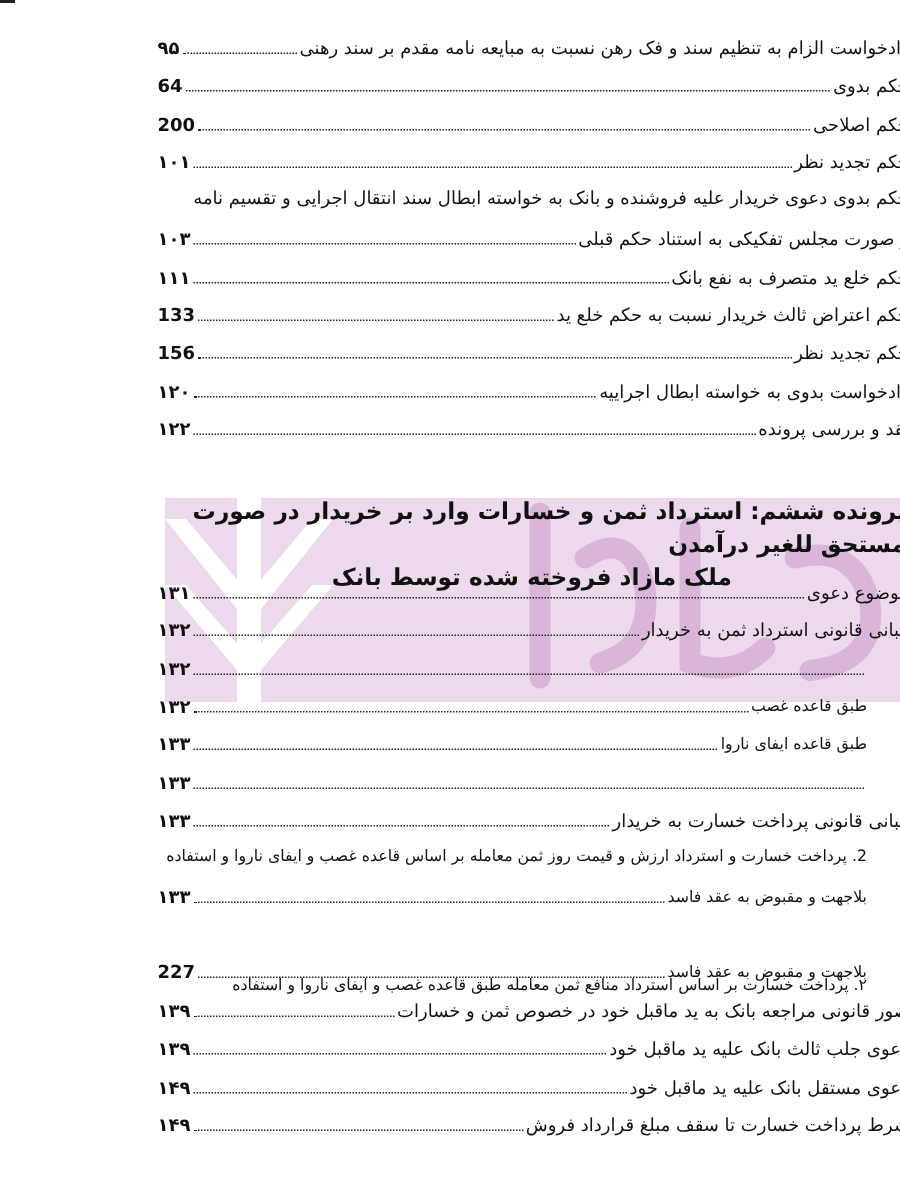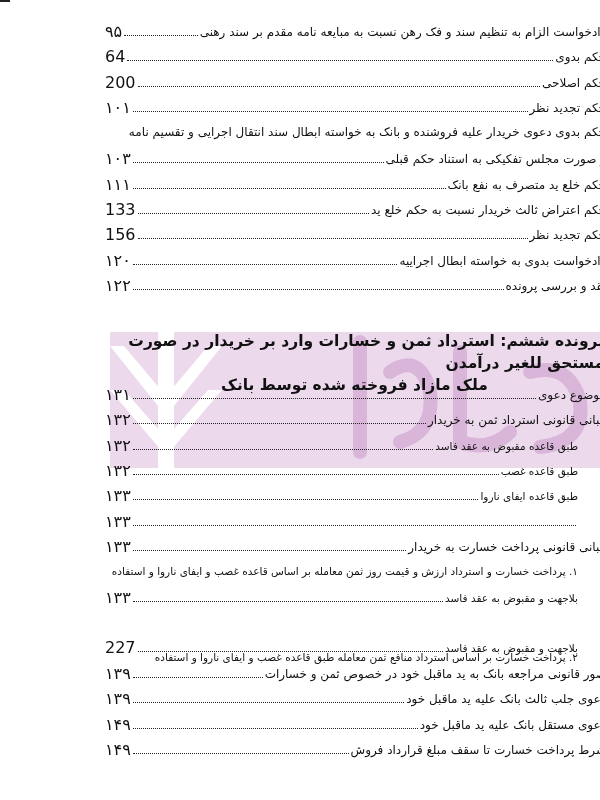--- a/index.html
+++ b/index.html
@@ -27,21 +27,21 @@
     position:absolute; right:-6px; left:105px; height:20px;
     display:flex; align-items:flex-end; direction:rtl;
     font-size:12px; line-height:18px; white-space:nowrap;
   }
   .toc-row.sub { right:22px; font-size:10.5px; }
   .toc-row .title { flex:0 0 auto; }
   .toc-row .dots {
     flex:1 1 auto; overflow:hidden; margin:0 2px;
     border-bottom:1.5px dotted #222; height:1px; align-self:flex-end; margin-bottom:5px;
   }
-  .toc-row .page-num { flex:0 0 auto; font-weight:normal; font-size:16px; direction:rtl; }
+  .toc-row .page-num { flex:0 0 auto; font-weight:bold; font-size:12px; direction:rtl; }
   .toc-line2 {
     position:absolute; right:-6px; height:20px; font-size:12px; line-height:18px;
     direction:rtl; white-space:nowrap;
   }
   .toc-line2.sub { right:22px; font-size:10.5px; }
   .section-title {
     position:absolute; right:-4px; left:105px; direction:rtl; text-align:center;
     font-weight:bold; font-size:15.5px; line-height:22px; color:#111;
   }
   .section-title .l1 { display:block; text-align:right; }
@@ -138,21 +138,20 @@
     <span class="title">موضوع دعوی</span>
     <span class="dots"></span>
     <span class="page-num">۱۳۱</span>
   </div>
   <div class="toc-row" style="top:409px">
     <span class="title">مبانی قانونی استرداد ثمن به خریدار</span>
     <span class="dots"></span>
     <span class="page-num">۱۳۲</span>
   </div>
   <div class="toc-row sub" style="top:435px">
-    <span class="title">طبق قاعده مقبوض به عقد فاسد</span>
     <span class="dots"></span>
     <span class="page-num">۱۳۲</span>
   </div>
   <div class="toc-row sub" style="top:460px">
     <span class="title">طبق قاعده غصب</span>
     <span class="dots"></span>
     <span class="page-num">۱۳۲</span>
   </div>
   <div class="toc-row sub" style="top:485px">
     <span class="title">طبق قاعده ایفای ناروا</span>
@@ -162,21 +161,21 @@
   <div class="toc-row sub" style="top:511px">
     <span class="dots"></span>
     <span class="page-num">۱۳۳</span>
   </div>
   <div class="toc-row" style="top:536px">
     <span class="title">مبانی قانونی پرداخت خسارت به خریدار</span>
     <span class="dots"></span>
     <span class="page-num">۱۳۳</span>
   </div>
 
-  <div class="toc-line2 sub" style="top:562px">۱. پرداخت خسارت و استرداد ارزش و قیمت روز ثمن معامله بر اساس قاعده غصب و ایفای ناروا و استفاده</div>
+  <div class="toc-line2 sub" style="top:562px">2. پرداخت خسارت و استرداد ارزش و قیمت روز ثمن معامله بر اساس قاعده غصب و ایفای ناروا و استفاده</div>
   <div class="toc-row sub" style="top:587px">
     <span class="title">بلاجهت و مقبوض به عقد فاسد</span>
     <span class="dots"></span>
     <span class="page-num">۱۳۳</span>
   </div>
   <div class="toc-line2 sub" style="top:648px">۲. پرداخت خسارت بر اساس استرداد منافع ثمن معامله طبق قاعده غصب و ایفای ناروا و استفاده</div>
   <div class="toc-row sub" style="top:637px">
     <span class="title">بلاجهت و مقبوض به عقد فاسد</span>
     <span class="dots"></span>
     <span class="page-num">227</span>

